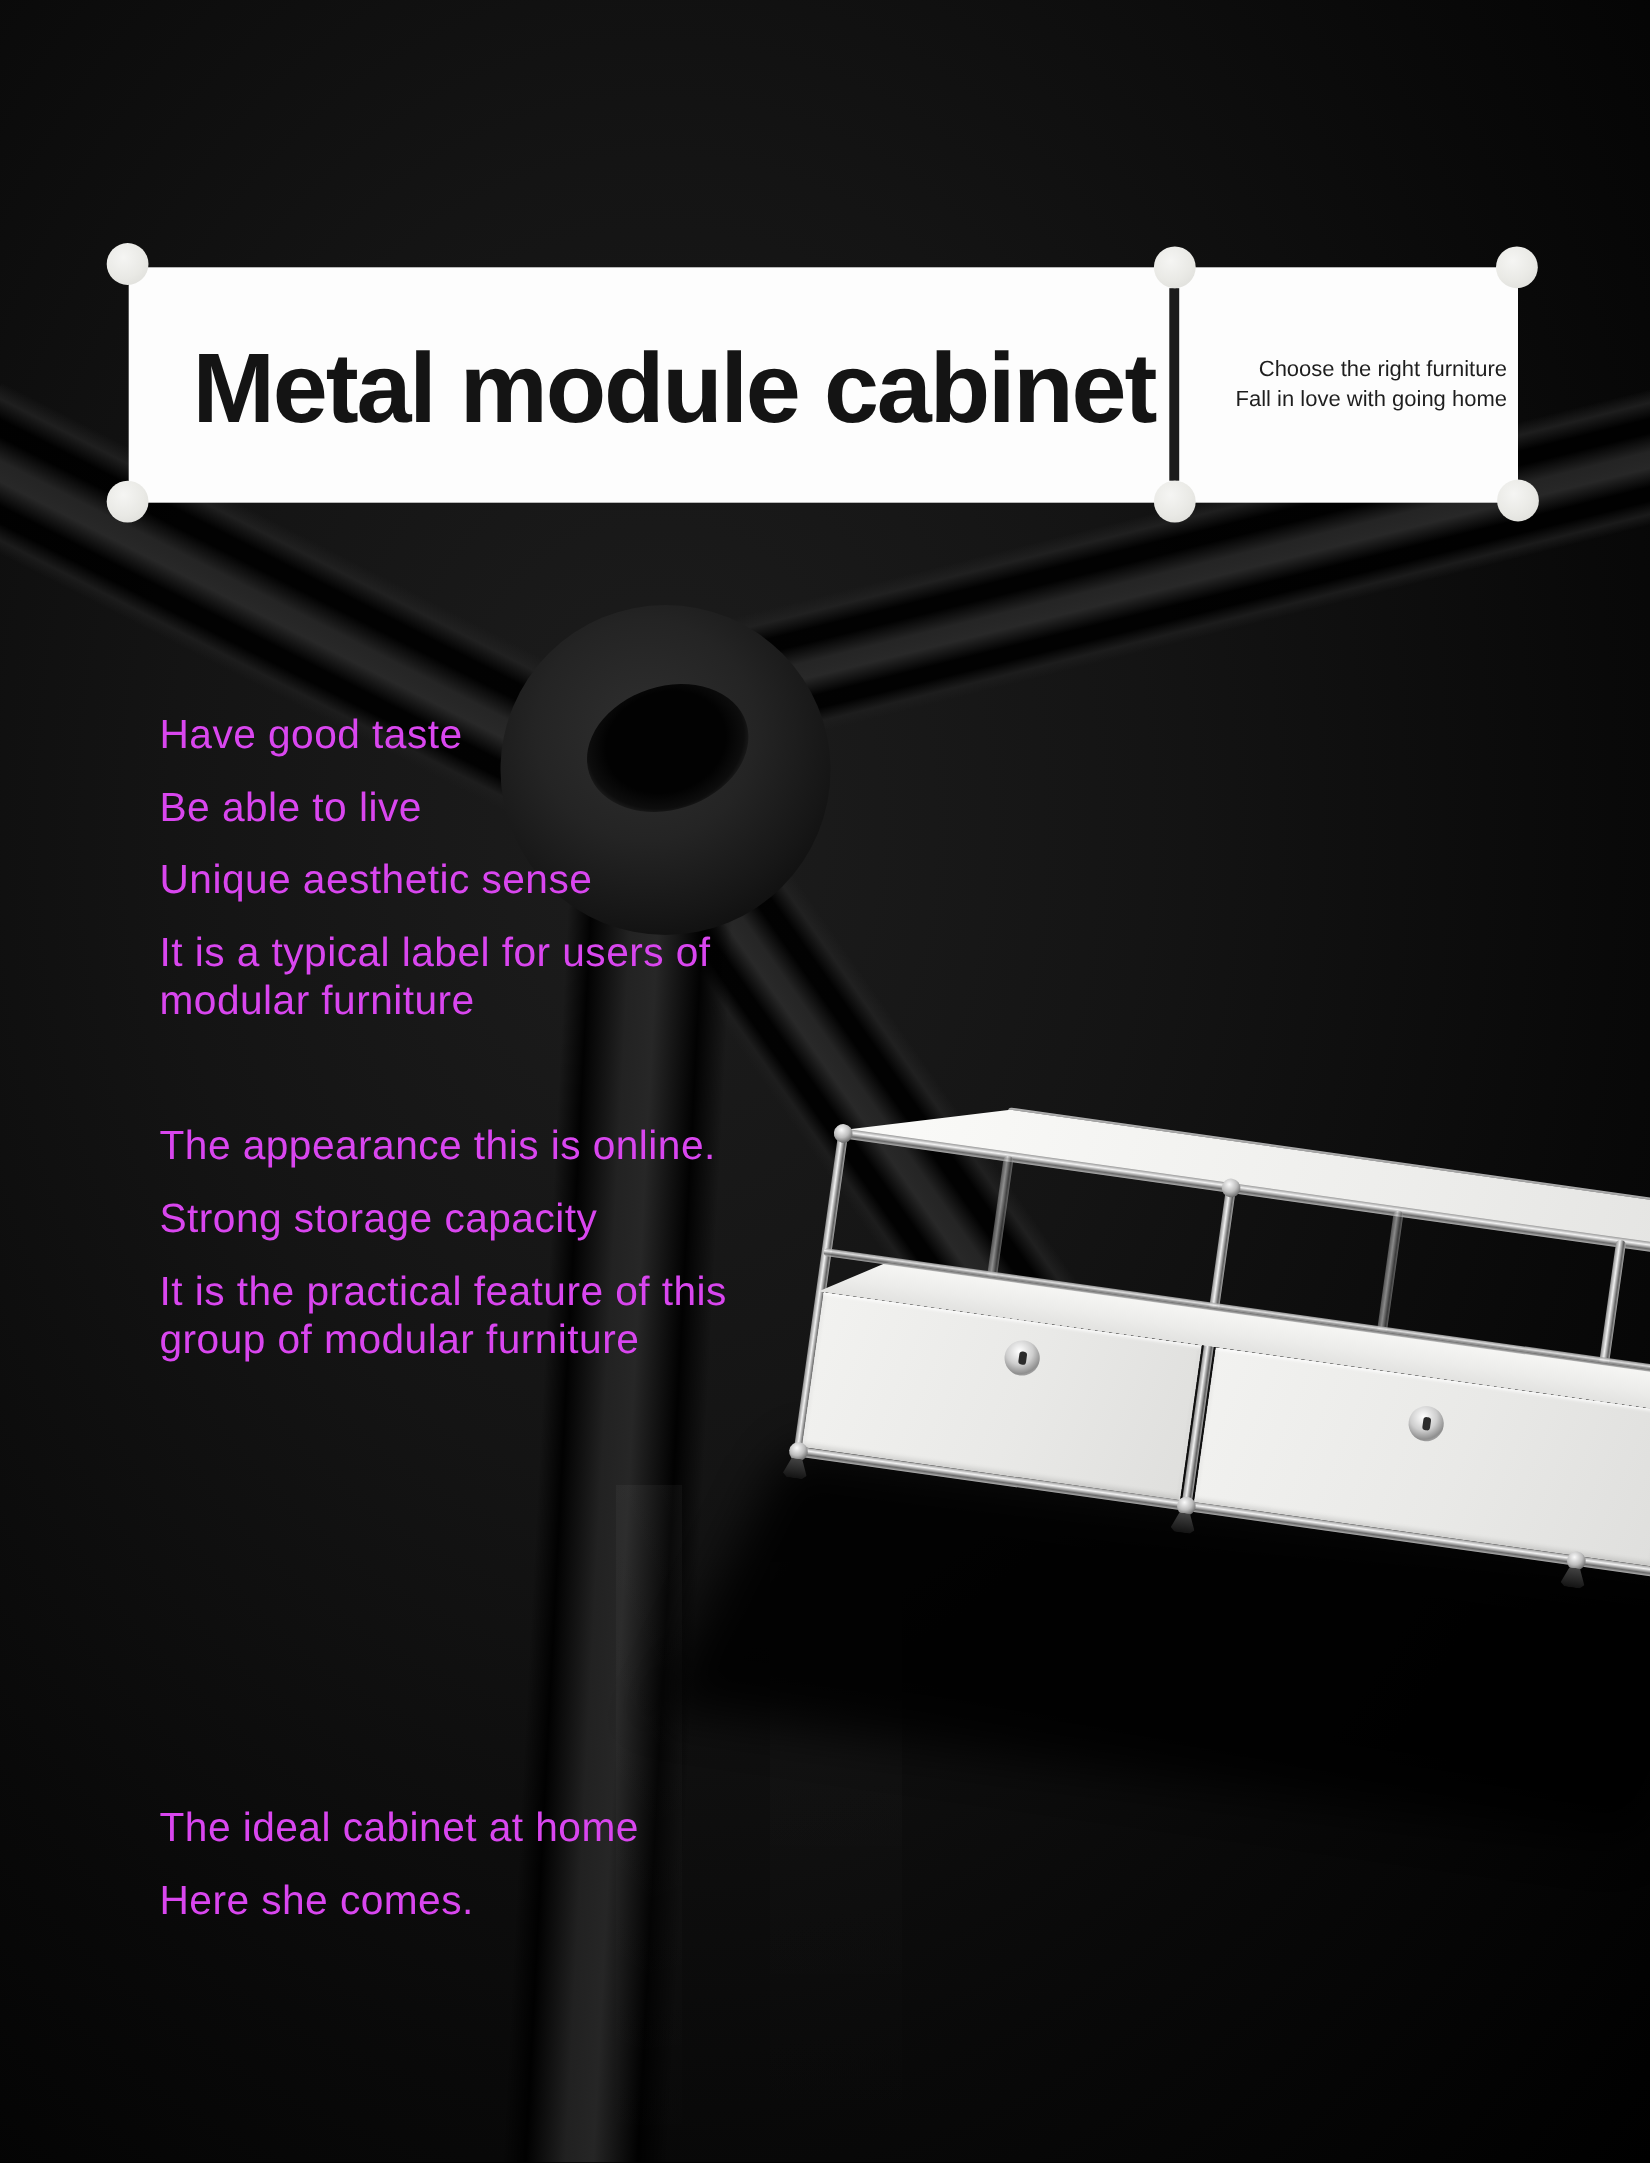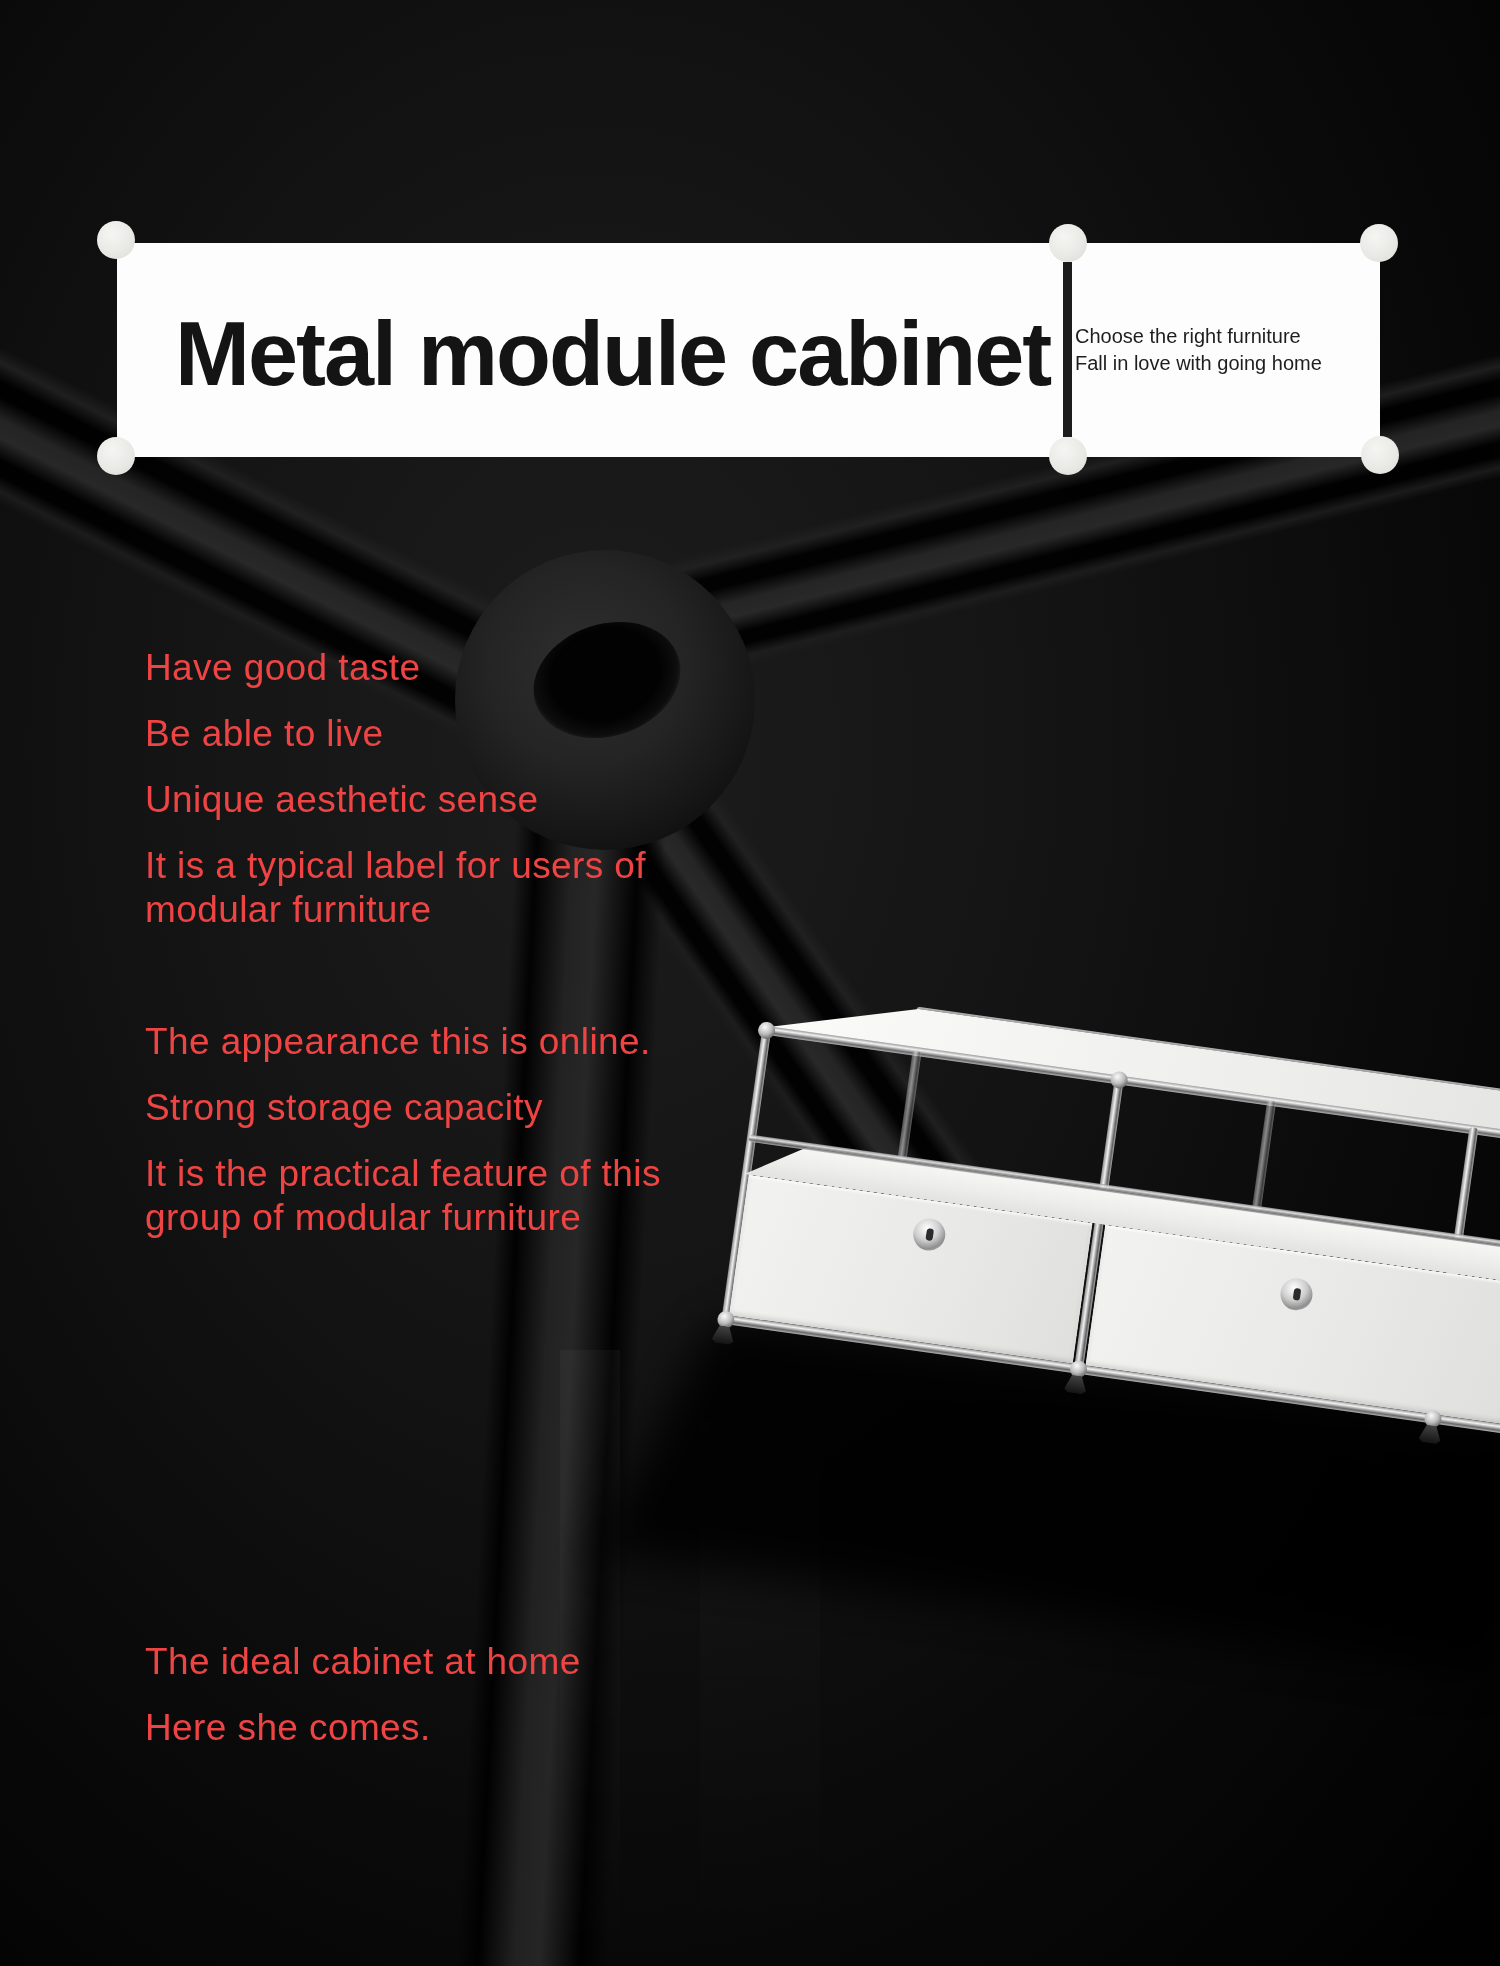--- a/index.html
+++ b/index.html
@@ -44,29 +44,29 @@
   }
   .banner-title{
     position:absolute;left:54px;top:50%;transform:translateY(-50%);
     margin:4px;font-size:90px;font-weight:700;letter-spacing:-2px;color:#141414;white-space:nowrap;
   }
   .banner-divider{
     position:absolute;left:946px;top:19px;width:9px;height:175px;background:#1c1c1c;
   }
   .banner-tagline{
     position:absolute;left:958px;top:50%;transform:translateY(-50%);width:295px;
-    text-align:left;font-size:20px;line-height:27px;color:#1e1e1e;white-space:pre-line;
+    text-align:right;font-size:20px;line-height:27px;color:#1e1e1e;white-space:pre-line;
   }
   .pin{
     position:absolute;width:38px;height:38px;border-radius:50%;
     background:radial-gradient(circle at 40% 34%, #f5f5f3 0%, #e9e9e5 55%, #dadad6 100%);
   }
   
   .feature{
-    position:absolute;left:145px;color:#ef4444;font-size:37px;line-height:44px;
+    position:absolute;left:145px;color:#d946ef;font-size:37px;line-height:44px;
     letter-spacing:.4px;font-weight:400;
   }
   .feature p{margin:0;}
   .feature p + p{margin-top:22px;}
   
   .cabinet{
     position:absolute;left:770px;top:988px;width:780px;height:380px;
     transform:rotate(8deg);transform-origin:0 0;
   }
   .cab-top-surface{

